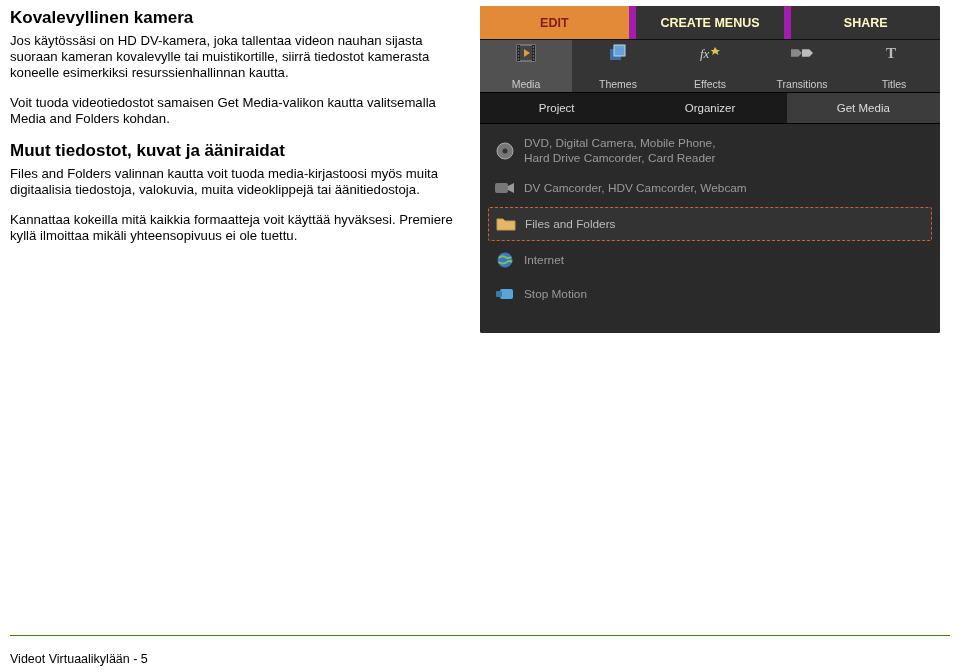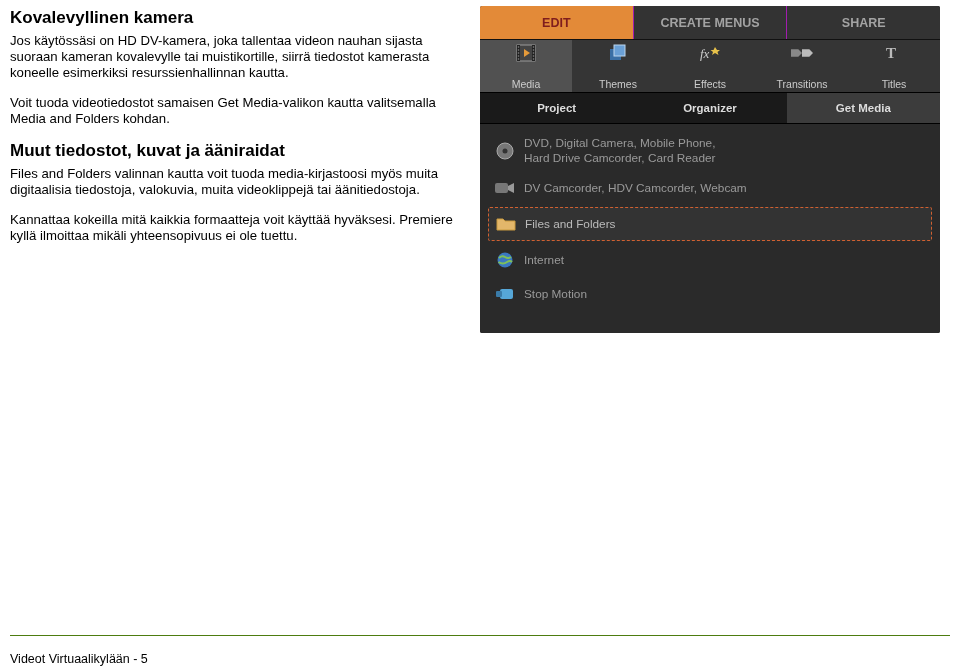--- a/index.html
+++ b/index.html
@@ -51,21 +51,21 @@
   .top-tabs div {
     flex: 1;
     font-size: 12.5px;
     font-weight: 600;
     display: flex;
     align-items: center;
     justify-content: center;
     cursor: pointer;
   }
   .tab-edit { background: #e38a38; color: #7f1d1d; }
-  .tab-dark { background: #333333; color: #a3a3a3; border-left:1px solid #a21caf; }
+  .tab-dark { background: #333333; color: #fef9c3; border-left:7px solid #a21caf; }
   .icon-row {
     display: flex;
     background: #353535;
     height: 52px;
     border-top: 1px solid #111;
   }
   .icon-cell {
     flex: 1;
     display: flex;
     flex-direction: column;
@@ -85,21 +85,20 @@
     display: flex;
     align-items: center;
     justify-content: center;
   }
   .sub-tabs {
     display: flex;
     height: 30px;
     background: #1a1a1a;
     border-top: 1px solid #000;
     border-bottom: 1px solid #000;
-    font-weight: bold;
   }
   .sub-tabs div {
     flex: 1;
     font-size: 11.5px;
     color: #ddd;
     display: flex;
     align-items: center;
     justify-content: center;
     cursor: pointer;
   }

